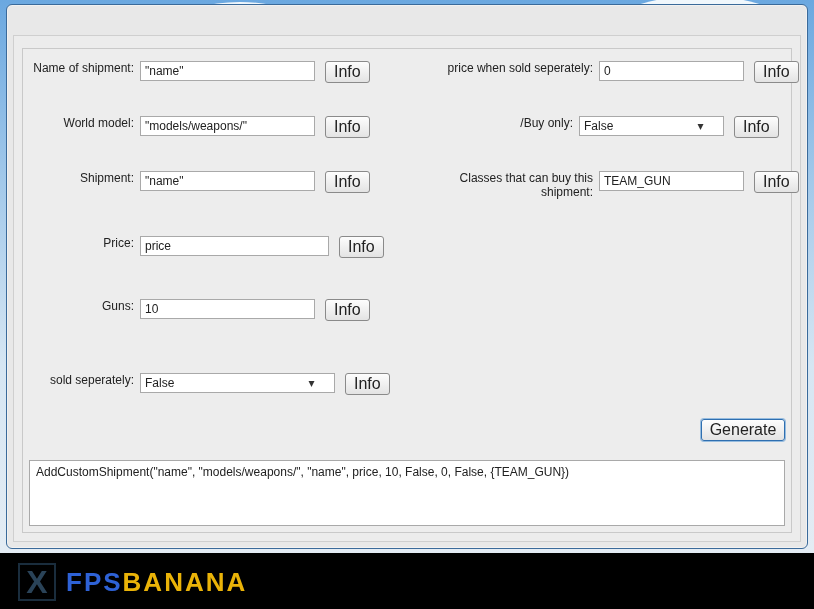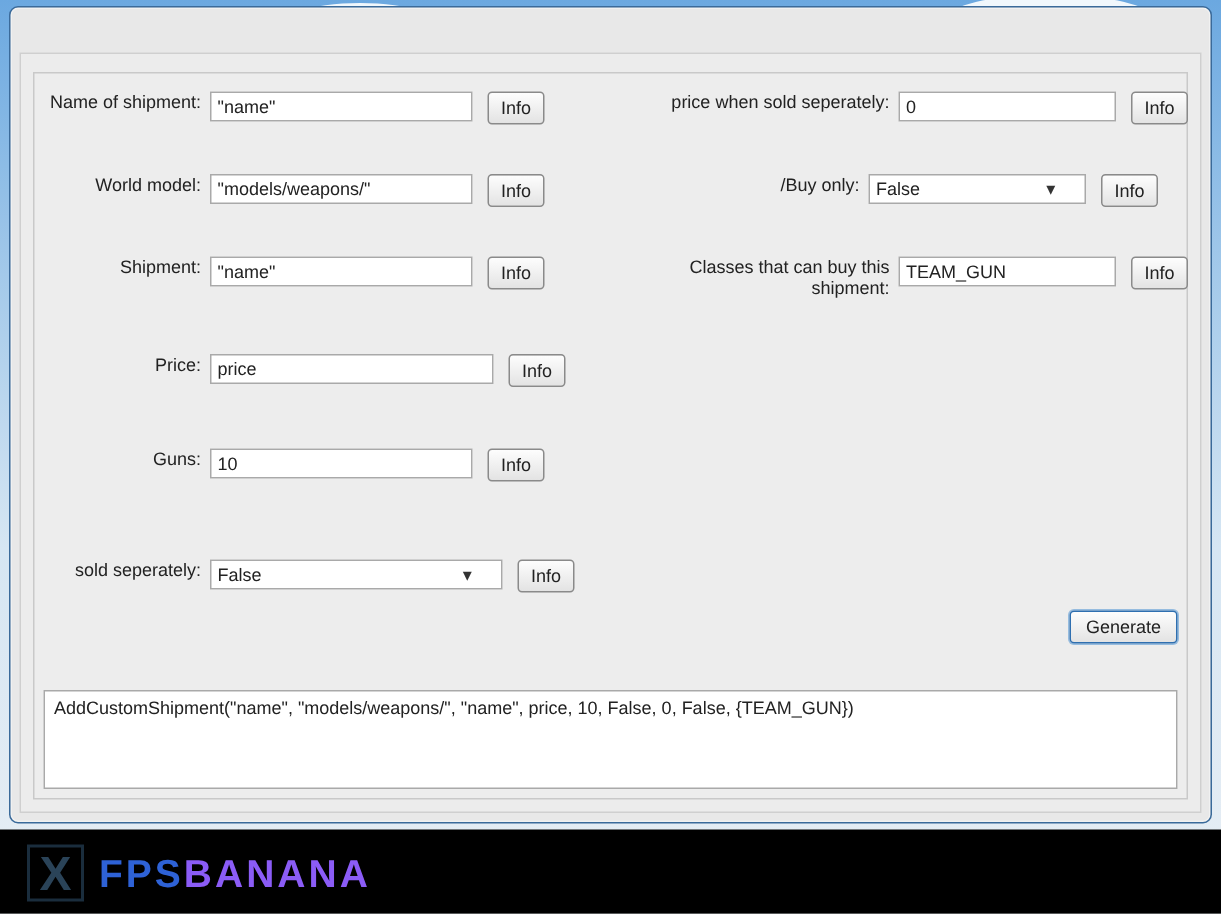--- a/index.html
+++ b/index.html
@@ -85,21 +85,21 @@
   .drop .arrow {
     width:15px; height:15px;
     display:flex; align-items:center; justify-content:center;
     color:#333;
   }
   .btn {
     height:22px;
     border:1px solid #8a8a8a;
     border-radius:3px;
     background: linear-gradient(180deg,#fdfdfd,#e3e3e3);
-    font-size:12px;
+    font-size:16px;
     padding:0 8px;
     display:flex; align-items:center; justify-content:center;
     color:#222;
   }
   .btn.primary {
     border:1px solid #2f6fb0;
     box-shadow: 0 0 0 1px rgba(64,140,210,.5);
   }
   .output {
     position:absolute;
@@ -126,21 +126,21 @@
   }
   .logotxt {
     position:absolute; left:66px; top:14px;
     font-family: Arial, sans-serif;
     font-weight:700;
     letter-spacing:2px;
     font-size:26px;
     display:flex;
   }
   .lg1 { color:#2e62d6; }
-  .lg2 { color:#8b5cf6;text-align:right; }
+  .lg2 { color:#eab308;text-align:right; }
 </style>
 </head>
 <body>
 
 <div class="bg">
   <div class="cloud" style="left:620px;top:-4px;width:160px;height:50px"></div>
   <div class="cloud" style="left:180px;top:2px;width:120px;height:40px"></div>
 </div>
 
 <div class="window">
@@ -210,21 +210,21 @@
         <div class="btn">Info</div>
       </div>
 
       <div class="row" style="left:388px;top:122px">
         <div class="lbl" style="width:188px">Classes that can buy this shipment:</div>
         <input class="text" style="width: 145px;" value="TEAM_GUN">
         <div style="width:10px"></div>
         <div class="btn">Info</div>
       </div>
 
-      <div class="btn primary" style="position:absolute;right:6px;top:358px;width:72px">Generate</div>
+      <div class="btn primary" style="position:absolute;right:6px;top:370px;width:84px">Generate</div>
 
       <div class="output">
         <span>AddCustomShipment("name", "models/weapons/", "name", price, 10, False, 0, False, {TEAM_GUN})</span>
       </div>
 
     </div>
   </div>
 </div>
 
 <div class="footer">

